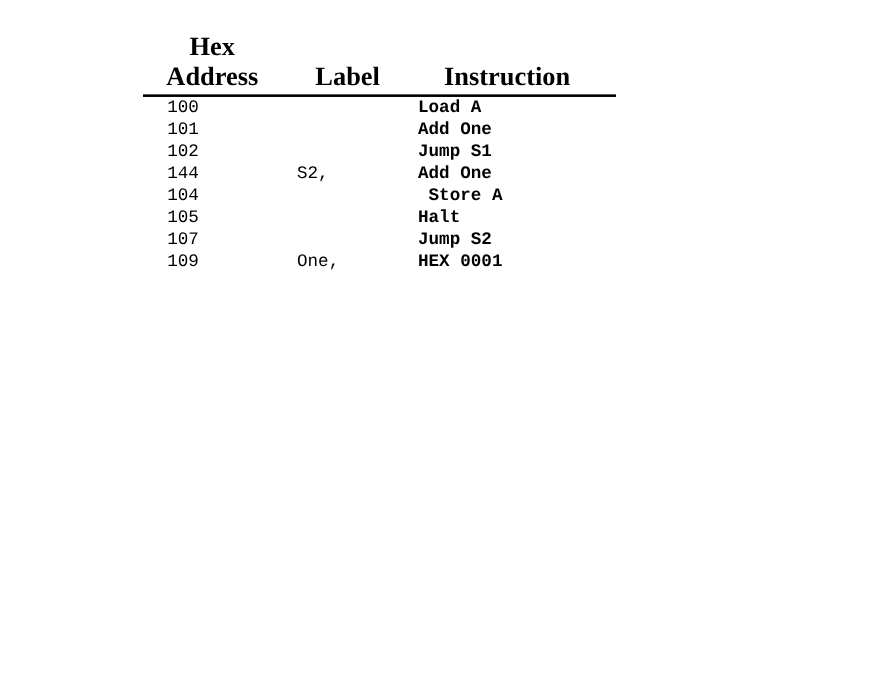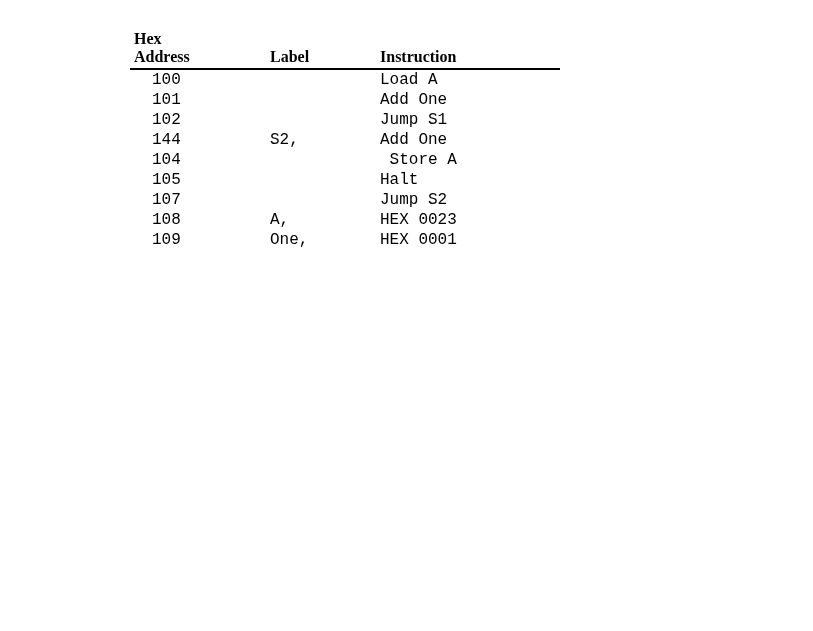--- a/index.html
+++ b/index.html
@@ -23,22 +23,22 @@
     .question-text p {
       margin-bottom: 16px;
     }
     .code-table {
       margin-left: 130px;
       border-collapse: collapse;
     }
     .code-table th {
       font-family: "Times New Roman", Times, serif;
       font-weight: bold;
-      font-size: 16px;
-      text-align: left;
+      font-size: 24px;
+      text-align: center;
       vertical-align: bottom;
       padding: 0 18px 2px 0;
     }
     .code-table thead tr th {
       border-bottom: 2px solid #000;
     }
     .code-table thead tr th:first-child {
       padding-left: 4px;
     }
     .code-table tbody td {
@@ -50,20 +50,21 @@
     }
     .col-address {
       padding-left: 22px !important;
       min-width: 140px;
     }
     .col-label {
       min-width: 110px;
     }
     .col-instruction {
       min-width: 180px;
+      font-weight: bold;
     }
   </style>
 </head>
 <body>
 
 <div class="question-text">
 </div>
 
 <table class="code-table">
   <thead>
@@ -106,23 +107,18 @@
       <td class="col-address">105</td>
       <td class="col-label"></td>
       <td class="col-instruction">Halt</td>
     </tr>
     <tr>
       <td class="col-address">107</td>
       <td class="col-label"></td>
       <td class="col-instruction">Jump S2</td>
     </tr>
     <tr>
-      <td class="col-address">108</td>
-      <td class="col-label">A,</td>
-      <td class="col-instruction">HEX 0023</td>
-    </tr>
-    <tr>
       <td class="col-address">109</td>
       <td class="col-label">One,</td>
       <td class="col-instruction">HEX 0001</td>
     </tr>
   </tbody>
 </table>
 
 </body></html>

